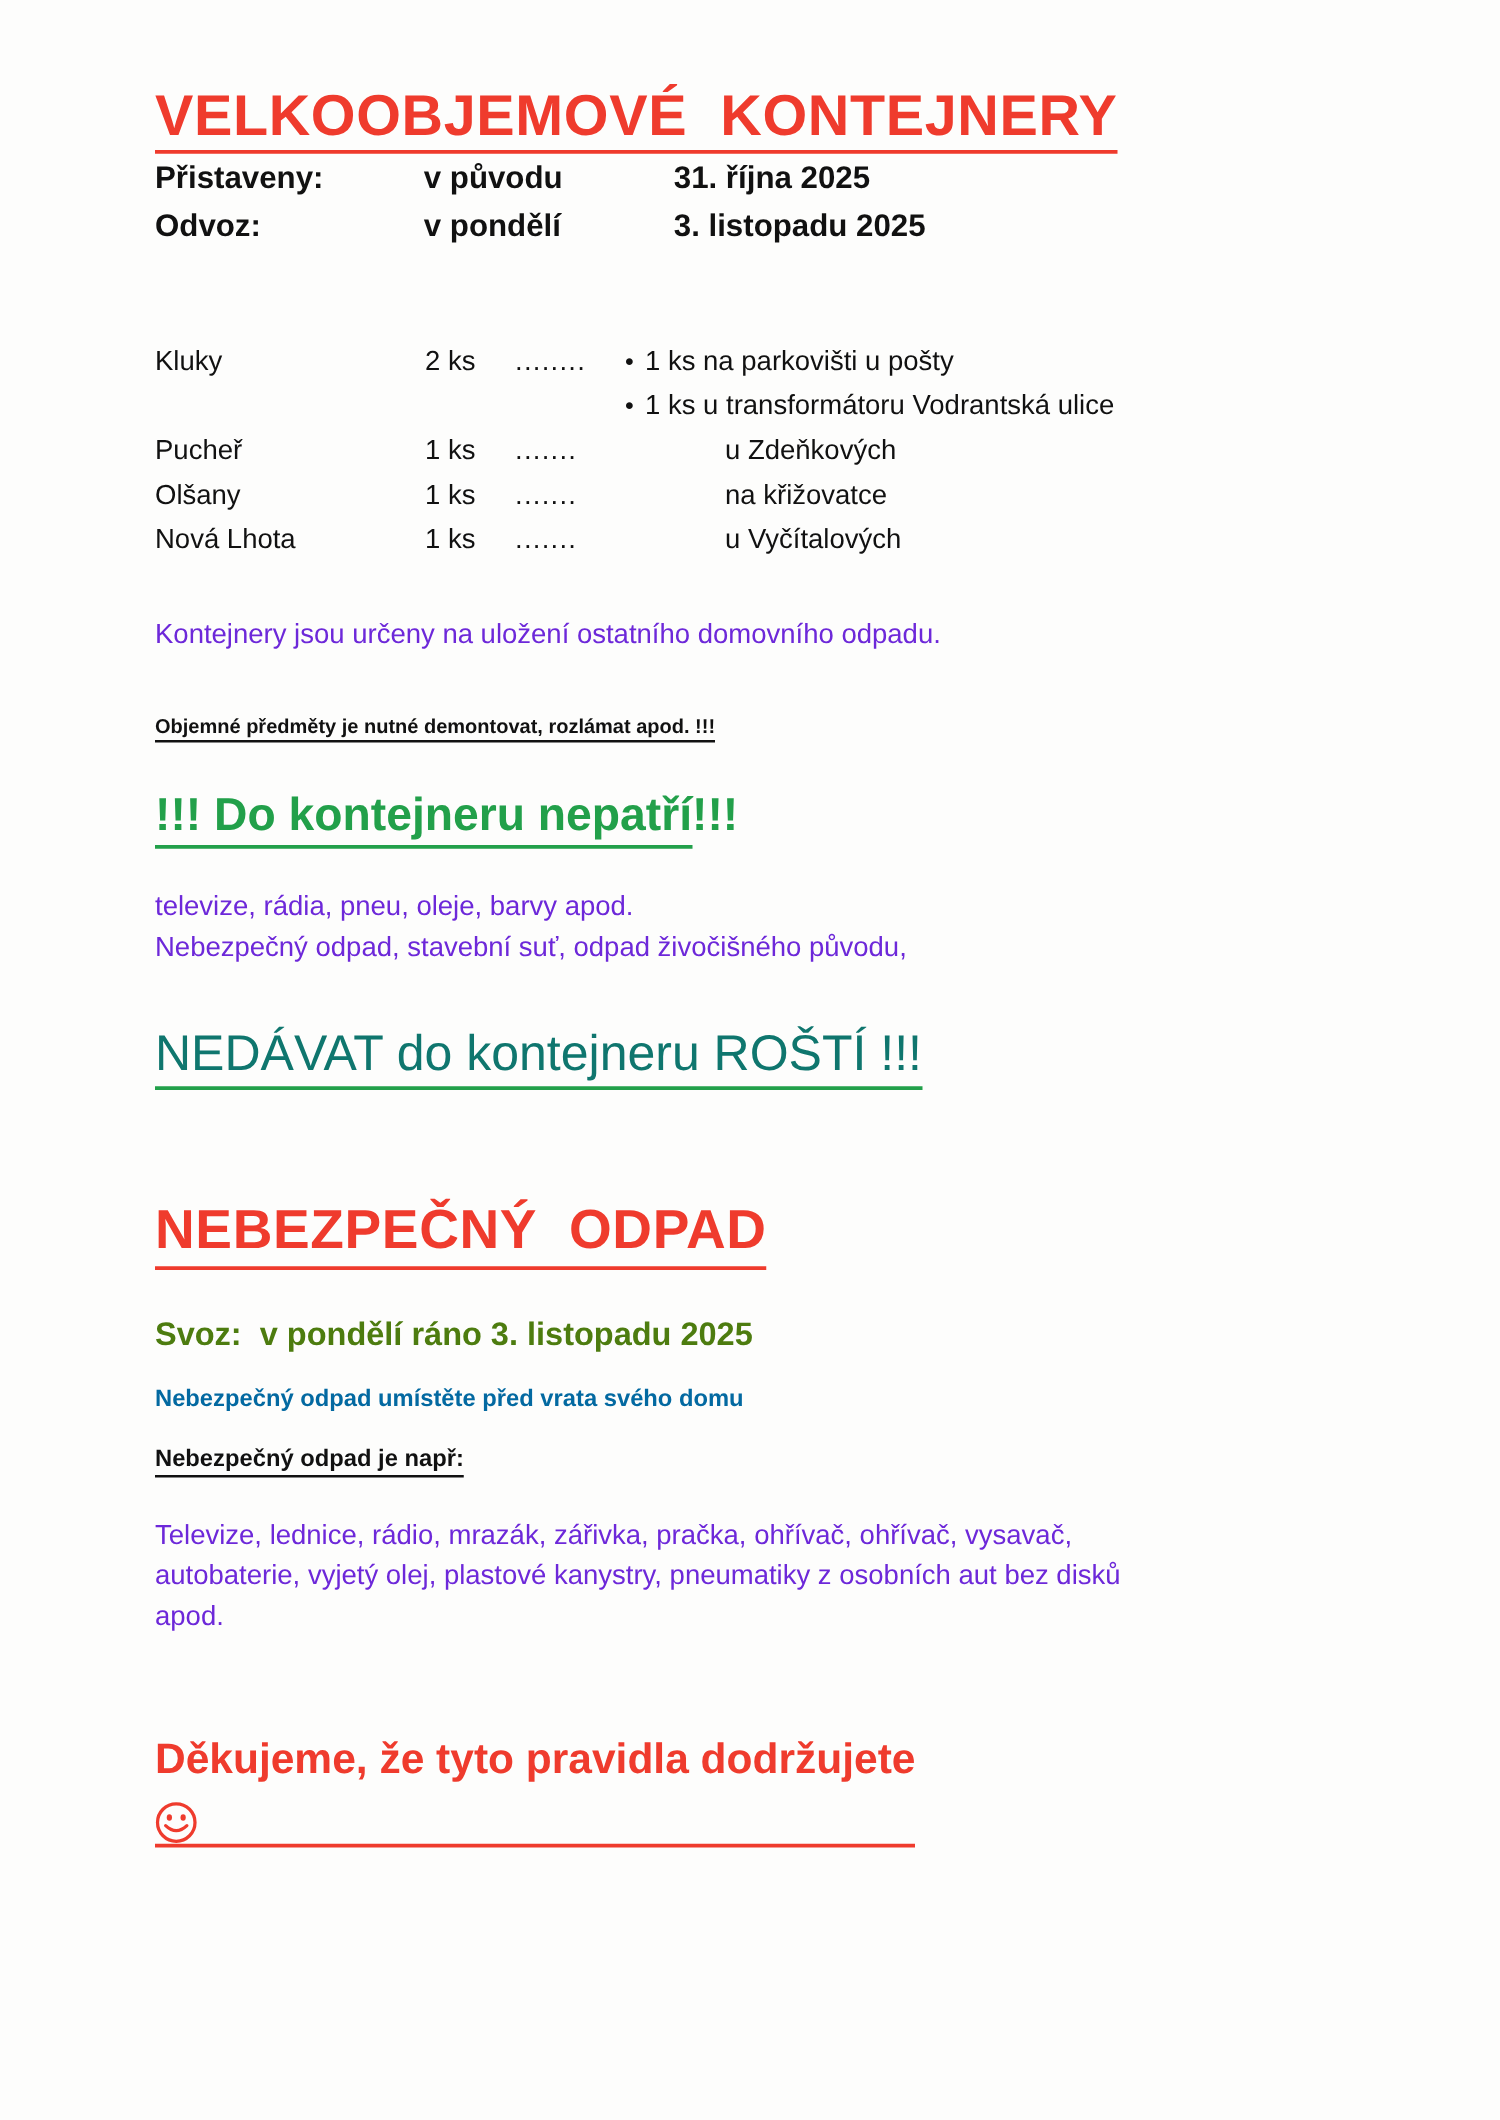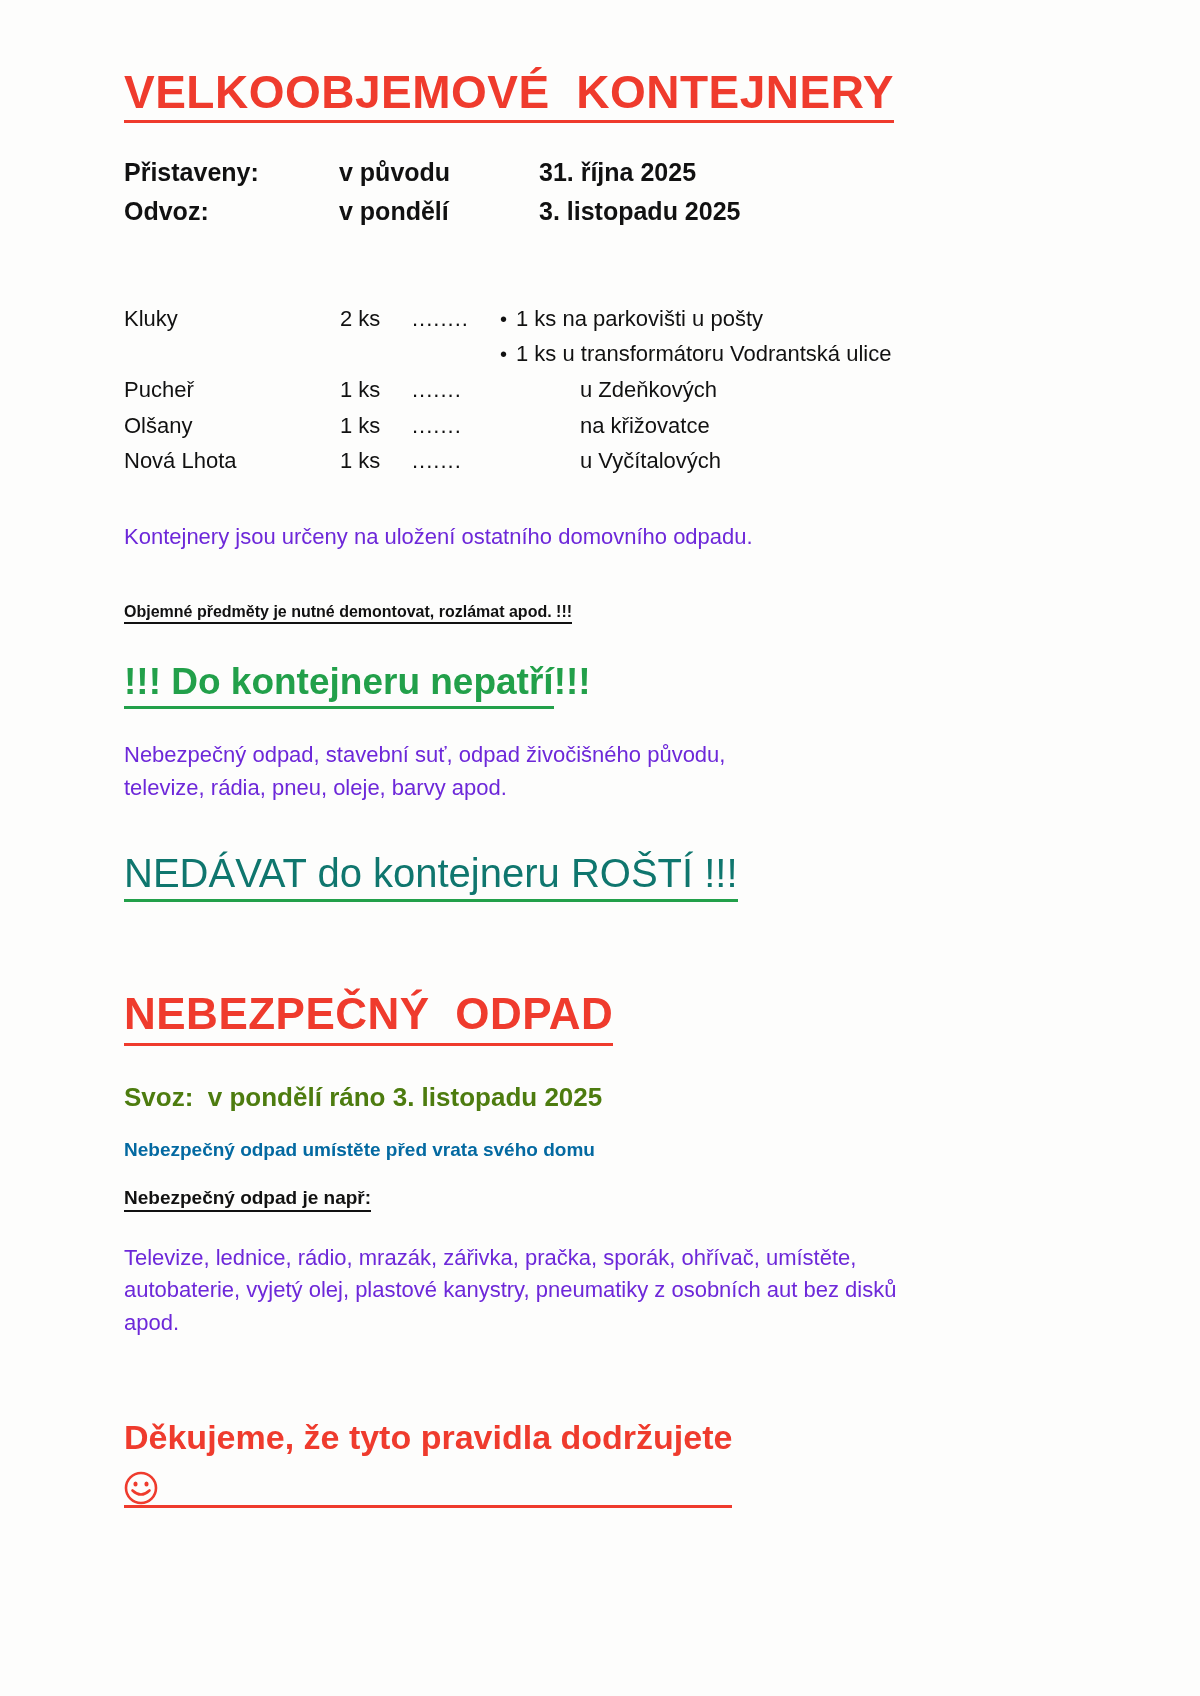--- a/index.html
+++ b/index.html
@@ -39,21 +39,20 @@
     padding-top: 68px;
     white-space: pre;
     display: inline-block;
     border-bottom: 3px solid #ef3b2d;
     padding-bottom: 4px;
     text-align: center;
   }
 
   
   .schedule {
-    margin-top: 30px;
     font-size: 25px;
     font-weight: 700;
     color: #111;
     line-height: 1.55;
   }
   .schedule-row {
     display: flex;
   }
   .sch-label { width: 215px; flex: none; }
   .sch-day   { width: 200px; flex: none; }
@@ -269,40 +268,40 @@
     
     <div class="bold-underline">Objemné předměty je nutné demontovat, rozlámat apod. !!!</div>
 
     
     <div>
       <span class="green-heading"><span>!!! Do kontejneru nepatří</span></span><span class="green-heading no-underline" style="border-bottom:none;"> !!!</span>
     </div>
 
     
     <div class="para-block">
+      <p class="para">televize, rádia, pneu, oleje, barvy apod.</p>
       <p class="para">Nebezpečný odpad, stavební suť, odpad živočišného původu,</p>
-      <p class="para">televize, rádia, pneu, oleje, barvy apod.</p>
     </div>
 
     
     <div class="green-heading-2">NEDÁVAT do kontejneru ROŠTÍ !!!</div>
 
     
     <div class="red-heading">NEBEZPEČNÝ  ODPAD</div>
 
     <div class="svoz-line">Svoz:  v pondělí ráno 3. listopadu 2025</div>
 
     <div class="bold-small">Nebezpečný odpad umístěte před vrata svého domu</div>
 
     <div>
       <span class="bold-small-underline">Nebezpečný odpad je např:</span>
     </div>
 
     <div class="list-para">
-      <p class="para">Televize, lednice, rádio, mrazák, zářivka, pračka, sporák, ohřívač, umístěte,</p>
+      <p class="para">Televize, lednice, rádio, mrazák, zářivka, pračka, ohřívač, ohřívač, vysavač,</p>
       <p class="para">autobaterie, vyjetý olej, plastové kanystry, pneumatiky z osobních aut bez disků</p>
       <p class="para">apod.</p>
     </div>
 
     
     <div class="thanks">
       <span>Děkujeme, že tyto pravidla dodržujete</span>
       <span class="smiley">
         <svg viewBox="0 0 34 34" width="34" height="34" aria-hidden="true">
           <circle cx="17" cy="17" r="15" fill="none" stroke="#ef3b2d" stroke-width="2.6"></circle>

